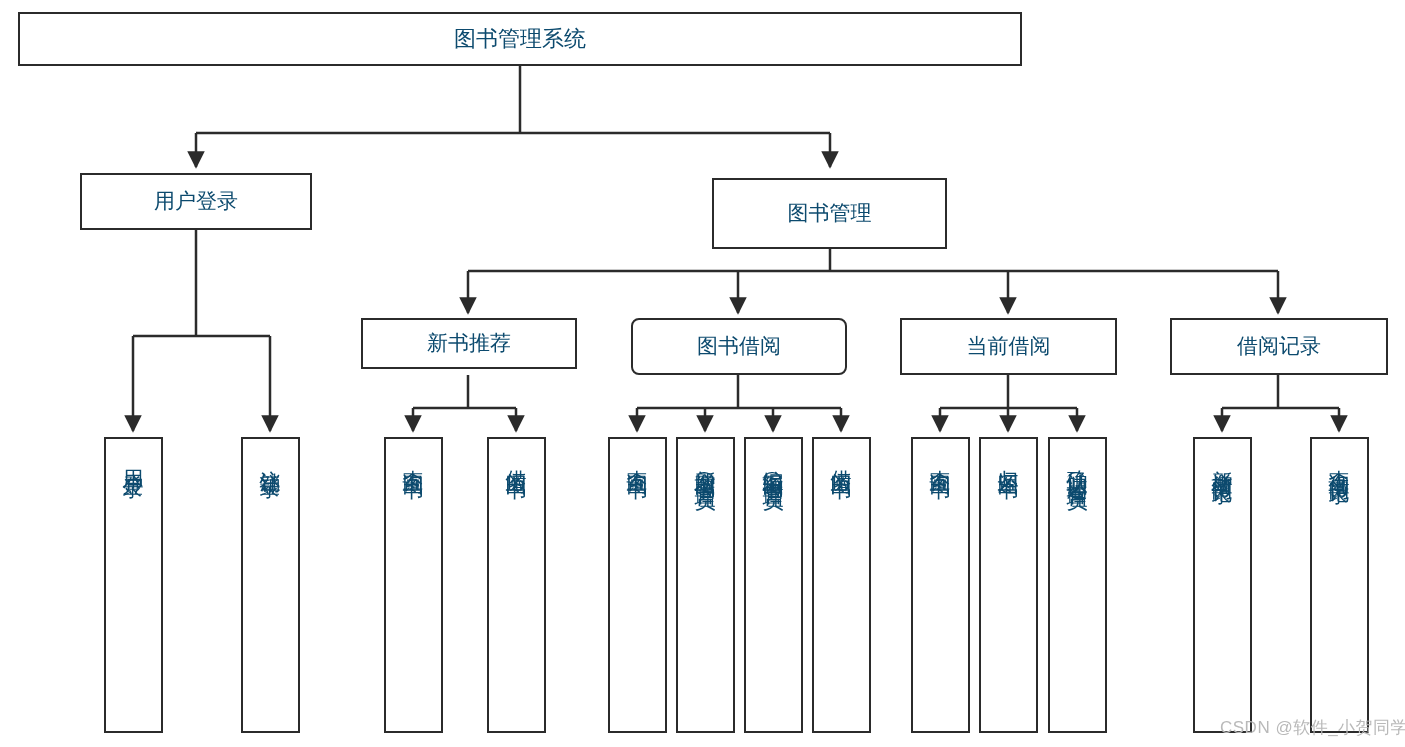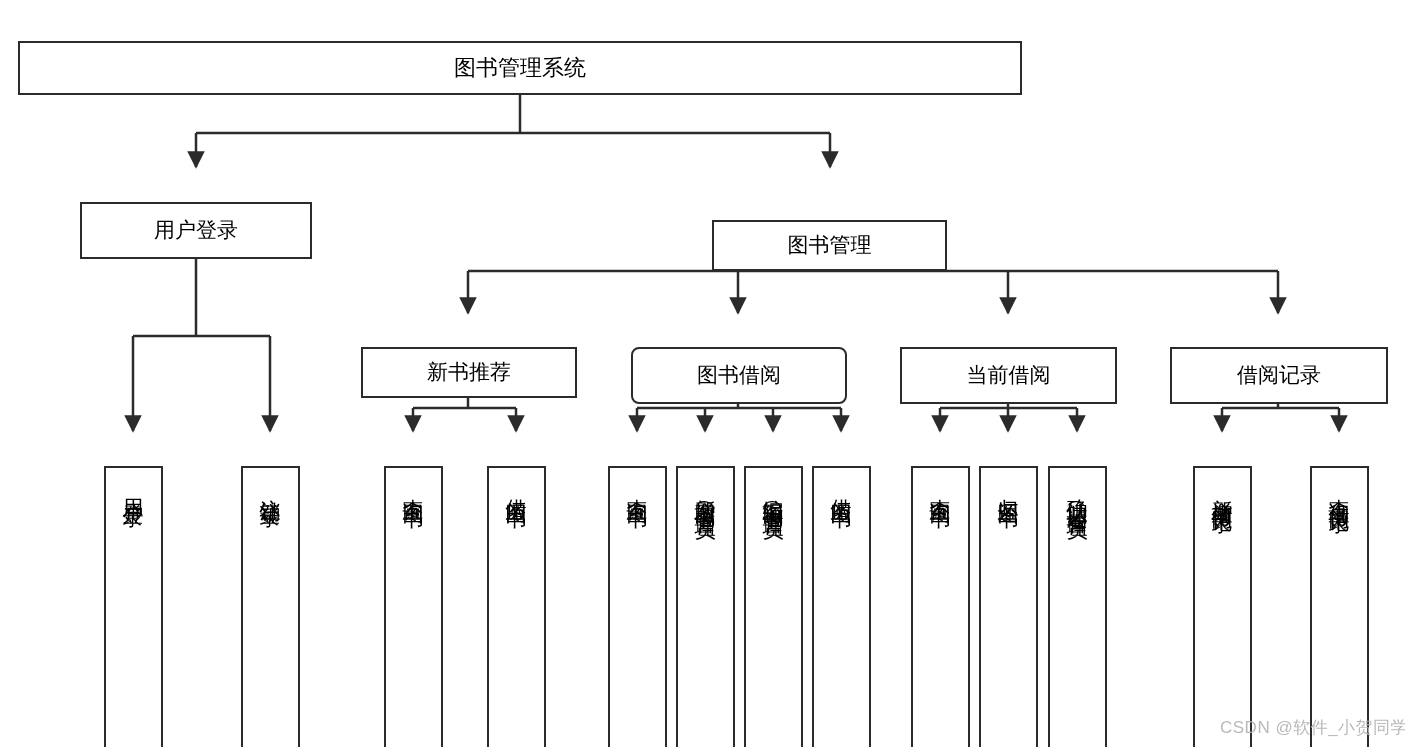--- a/index.html
+++ b/index.html
@@ -26,22 +26,21 @@
     pointer-events: none;
   }
   .node {
     position: absolute;
     box-sizing: border-box;
     border: 2px solid #2b2b2b;
     background: #ffffff;
     display: flex;
     align-items: center;
     justify-content: center;
-    color: #000000;
-    margin-top: 29px;
+    color: #0c4a6e;
   }
   .node .label {
     text-align: center;
     line-height: 1.18;
     white-space: nowrap;
   }
   .node.horiz .label {
     font-size: 21px;
   }
   .node.root .label {
@@ -122,21 +121,21 @@
     </g>
   </svg>
 
   <div class="node root horiz" style="left:18px; top:12px; width:1004px; height:54px;">
     <span class="label">图书管理系统</span>
   </div>
 
   <div class="node horiz" style="left:80px; top:173px; width:232px; height:57px;">
     <span class="label">用户登录</span>
   </div>
-  <div class="node horiz" style="left:712px; top:191px; width:235px; height:51px;">
+  <div class="node horiz" style="left:712px; top:178px; width:235px; height:71px;">
     <span class="label">图书管理</span>
   </div>
 
   <div class="node horiz" style="left:361px; top:318px; width:216px; height:51px;">
     <span class="label">新书推荐</span>
   </div>
   <div class="node horiz" style="left:631px; top:318px; width:216px; height:57px;border-radius:8px;">
     <span class="label">图书借阅</span>
   </div>
   <div class="node horiz" style="left:1170px; top:318px; width:218px; height:57px;">

